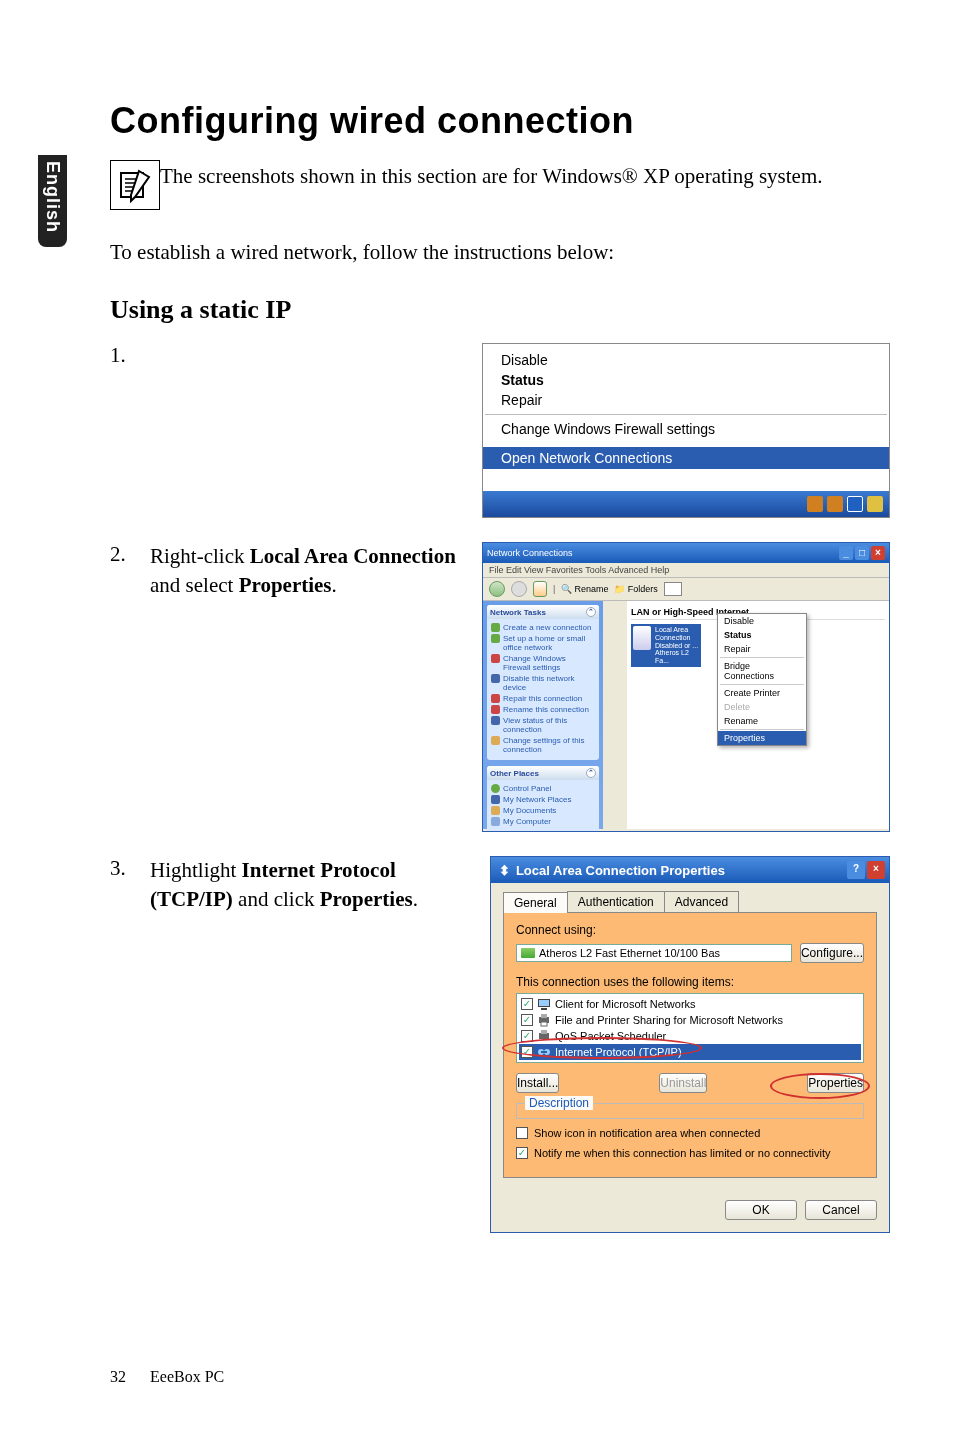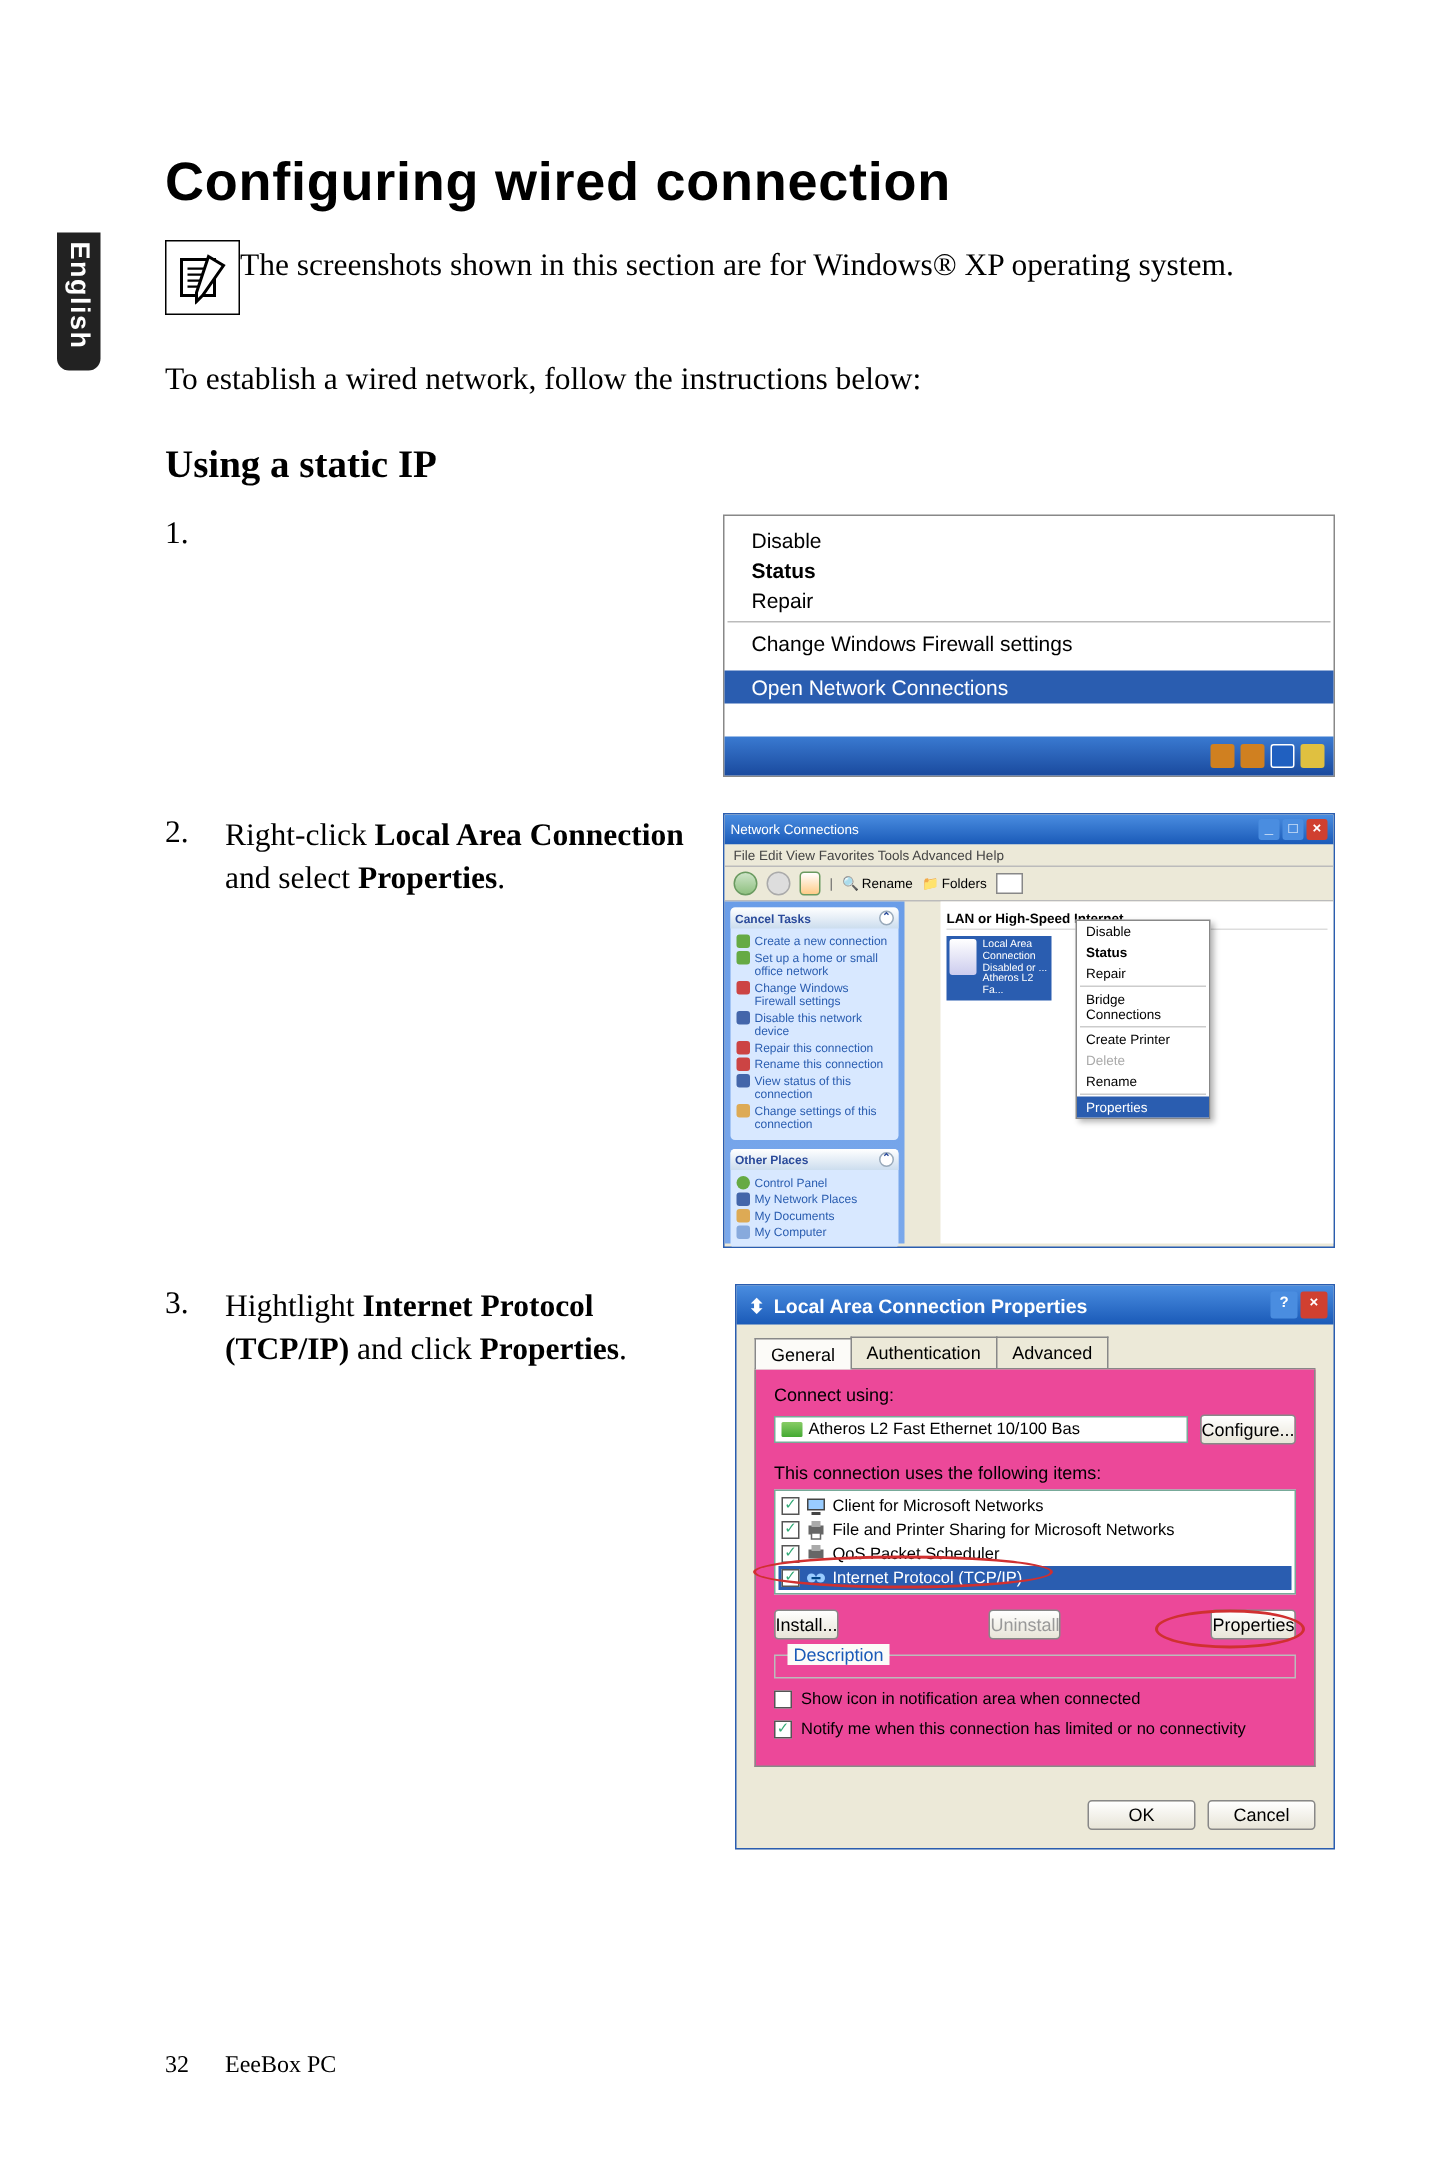--- a/index.html
+++ b/index.html
@@ -240,21 +240,21 @@
     border-bottom: none;
     background: #ece9d8;
     margin-right: -1px;
     position: relative;
   }
   .tab3.active { background: #fcfbf8; top: 1px; z-index: 1; }
   .tabpane {
     border: 1px solid #888;
     border-top: none;
     padding: 10px 12px 4px 12px;
-    background: #ec4899;
+    background: #fdba74;
   }
   .cu-row { display: flex; gap: 8px; align-items: center; margin: 6px 0 12px 0;}
   .cu-input { flex: 1; border: 1px solid #7a9; background: #fff; padding: 2px 4px; display:flex; align-items:center; gap:4px; font-size: 11px;}
   .cu-input .nic { width:14px; height:10px; background: linear-gradient(#8c6,#4a3); border-radius:1px;}
   .btn {
     border: 1px solid #888;
     background: linear-gradient(#fff,#e8e5d8);
     padding: 2px 0;
     border-radius: 3px;
     font-size: 12px;
@@ -372,21 +372,21 @@
           <span style="display:flex;align-items:center;gap:2px">
               <span style="color:#da5">📁</span>
               <span>Folders</span>
             </span>
           <div style="width:18px;height:14px;border:1px solid #888;background:#fff"></div>
         </div>
         <div class="shot2-body">
           <div class="sidepanel">
             <div class="panel">
               <div class="panel-hdr">
-                  <span>Cancel Tasks</span>
+                  <span>Network Tasks</span>
                   <span class="chev">⌃</span>
                 </div>
               <a><span class="pi" style="background:#6a4;border-radius:2px"></span><span>Create a new connection</span></a>
               <a><span class="pi" style="background:#6a4;border-radius:2px"></span><span>Set up a home or small office network</span></a>
               <a><span class="pi" style="background:#c44;border-radius:2px"></span><span>Change Windows Firewall settings</span></a>
               <a><span class="pi" style="background:#46a;border-radius:2px"></span><span>Disable this network device</span></a>
               <a><span class="pi" style="background:#c44;border-radius:2px"></span><span>Repair this connection</span></a>
               <a><span class="pi" style="background:#c44;border-radius:2px"></span><span>Rename this connection</span></a>
               <a><span class="pi" style="background:#46a;border-radius:2px"></span><span>View status of this connection</span></a>
               <a><span class="pi" style="background:#da5;border-radius:2px"></span><span>Change settings of this connection</span></a>

